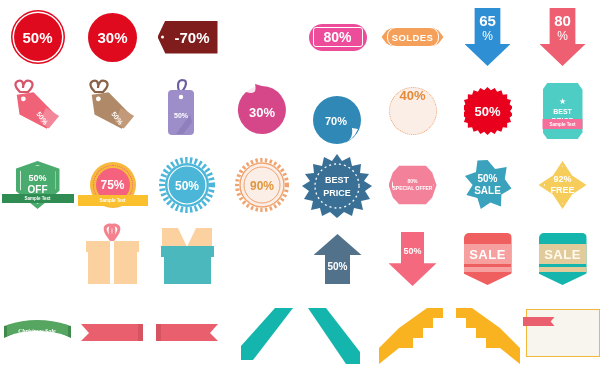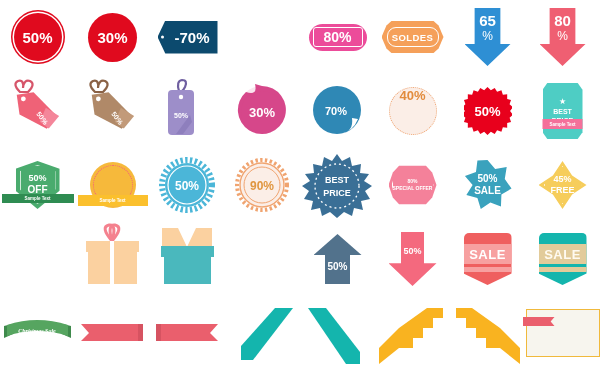--- a/index.html
+++ b/index.html
@@ -14,21 +14,21 @@
   .circ-dash{width:49px;height:49px;border-radius:50%;background:#e00a1e;display:flex;align-items:center;justify-content:center;}
   .circ-dash .dashed{position:absolute;left:4px;top:4px;right:4px;bottom:4px;border:1.6px dashed #fff;border-radius:50%;}
   .circ-dash span{font-size:15px;font-weight:bold;color:#fff;position:relative;}
   .tagL{width:60px;height:33px;display:flex;align-items:center;justify-content:center;
         clip-path:polygon(0% 50%,13% 0%,100% 0%,100% 100%,13% 100%);}
   .tagL span{font-size:15px;font-weight:bold;color:#fff;margin-left:9px;}
   .tagL .dot{position:absolute;left:11px;top:50%;transform:translateY(-50%);width:3px;height:3px;border-radius:50%;background:#fff;}
   .pill{width:58px;height:27px;border-radius:14px;background:#ec4c9a;display:flex;align-items:center;justify-content:center;}
   .pill .in{width:48px;height:18px;border:1.6px solid #fff;border-radius:3px;display:flex;align-items:center;justify-content:center;}
   .pill span{font-size:14px;font-weight:bold;color:#fff;}
-  .soldes{width:62px;height:32px;background:#f5a05a;display:flex;align-items:center;justify-content:center;
+  .soldes{width:62px;height:18px;background:#f5a05a;display:flex;align-items:center;justify-content:center;
           clip-path:polygon(0% 50%,8% 14%,16% 0%,84% 0%,92% 14%,100% 50%,92% 86%,84% 100%,16% 100%,8% 86%);}
   .soldes .in{width:50px;height:18px;border:1.5px solid #fff;border-radius:9px;display:flex;align-items:center;justify-content:center;}
   .soldes span{font-size:9.5px;font-weight:bold;color:#fff;letter-spacing:.4px;}
   .arw-d{width:46px;height:54px;display:flex;flex-direction:column;align-items:center;justify-content:flex-start;padding-top:4px;
         clip-path:polygon(22% 0%,78% 0%,78% 62%,100% 62%,50% 100%,0% 62%,22% 62%);}
   .arw-d b{font-size:15px;color:#fff;display:block;}
   .arw-d i{font-size:12px;color:#fff;font-style:normal;display:block;}
   .circ-plain{width:46px;height:46px;border-radius:50%;display:flex;align-items:flex-start;justify-content:center;}
   .circ-plain span{font-size:13px;font-weight:bold;}
   .starburst{width:48px;height:48px;background:#e8001c;display:flex;align-items:center;justify-content:center;
@@ -92,21 +92,21 @@
       <span>50%</span>
     </div>
   </div>
   <div class="cell" style="left:75px;top:0px;">
     <div class="circ-dash">
       <div class="dashed"></div>
       <span>30%</span>
     </div>
   </div>
   <div class="cell" style="left:150px;top:0px;">
-    <div class="tagL" style="background:#0c4a6e;text-align:center;">
+    <div class="tagL" style="background:#7f1d1d;text-align:center;">
       <div class="dot"></div>
       <span>-70%</span>
     </div>
   </div>
   <div class="cell" style="left:300px;top:0px;">
     <div class="pill">
       <div class="in">
         <span>80%</span>
       </div>
     </div>
@@ -167,21 +167,21 @@
   <div class="cell" style="left:225px;top:74px;">
     <div class="inner">
       <svg width="75" height="74" viewBox="0 0 75 74">
         <circle cx="37" cy="36" r="24" fill="#fae6ef"></circle>
         <path d="M37 12 A24 24 0 1 1 21 18 Q33 22 30 10 Z" fill="#d6478a"></path>
         <circle cx="37" cy="38" r="21" fill="#d6478a"></circle>
         <text x="37" y="43" fill="#ffffff" font-size="13" font-weight="bold" text-anchor="middle" font-family="Liberation Sans, sans-serif">30%</text>
       </svg>
     </div>
   </div>
-  <div class="cell" style="left:300px;top:74px;justify-content:flex-end;">
+  <div class="cell" style="left:300px;top:84px;justify-content:flex-end;">
     <div class="inner">
       <svg width="75" height="74" viewBox="0 0 75 74">
         <circle cx="37" cy="36" r="24" fill="#2f88b5"></circle>
         <path d="M58 45 A24 24 0 0 1 40 60 Q54 58 52 44 Z" fill="#ffffff"></path>
         <text x="36" y="41" fill="#ffffff" font-size="11" font-weight="bold" text-anchor="middle" font-family="Liberation Sans, sans-serif">70%</text>
       </svg>
     </div>
   </div>
   <div class="cell" style="left:375px;top:74px;">
     <div class="circ-plain" style="background:#fbeee7;border:1.6px dotted #f0a470;">
@@ -213,20 +213,23 @@
       <div class="shield" style="background:none;position:absolute;clip-path:none;width:58px;height:48px;">
         <div class="rib">
           <span>Sample Text</span>
         </div>
       </div>
     </div>
   </div>
   <div class="cell" style="left:75px;top:148px;">
     <div class="rosette">
       <div class="d2"></div>
+      <div class="d3">
+        <b>75%</b>
+      </div>
       <div class="ribbon">
         <span>Sample Text</span>
       </div>
     </div>
   </div>
   <div class="cell" style="left:150px;top:148px;">
     <div class="inner">
       <svg width="75" height="74" viewBox="0 0 75 74">
         <circle cx="37" cy="37" r="25" fill="none" stroke="#4bb6d8" stroke-width="6" stroke-dasharray="2.4 2.4"></circle>
         <circle cx="37" cy="37" r="22" fill="#4bb6d8"></circle>
@@ -262,21 +265,21 @@
     </div>
   </div>
   <div class="cell" style="left:450px;top:148px;">
     <div class="star7">
       <b><span>50%</span><br><span>SALE</span></b>
     </div>
   </div>
   <div class="cell" style="left:525px;top:148px;">
     <div class="quatre">
       <div class="i"></div>
-      <b><span>45%</span><br><span>FREE</span></b>
+      <b><span>92%</span><br><span>FREE</span></b>
     </div>
   </div>
 
   <div class="cell" style="left:75px;top:222px;">
     <div class="inner">
       <svg width="75" height="74" viewBox="0 0 75 74">
         <path d="M37 19 q-12 -14 -3 -16 q8 -1 3 16 z" fill="none" stroke="#f4818e" stroke-width="3"></path>
         <path d="M37 19 q12 -14 3 -16 q-8 -1 -3 16 z" fill="none" stroke="#f4818e" stroke-width="3"></path>
         <rect x="11" y="19" width="53" height="11" fill="#fbd1a0"></rect>
         <rect x="13" y="30" width="49" height="32" fill="#fbd1a0"></rect>

